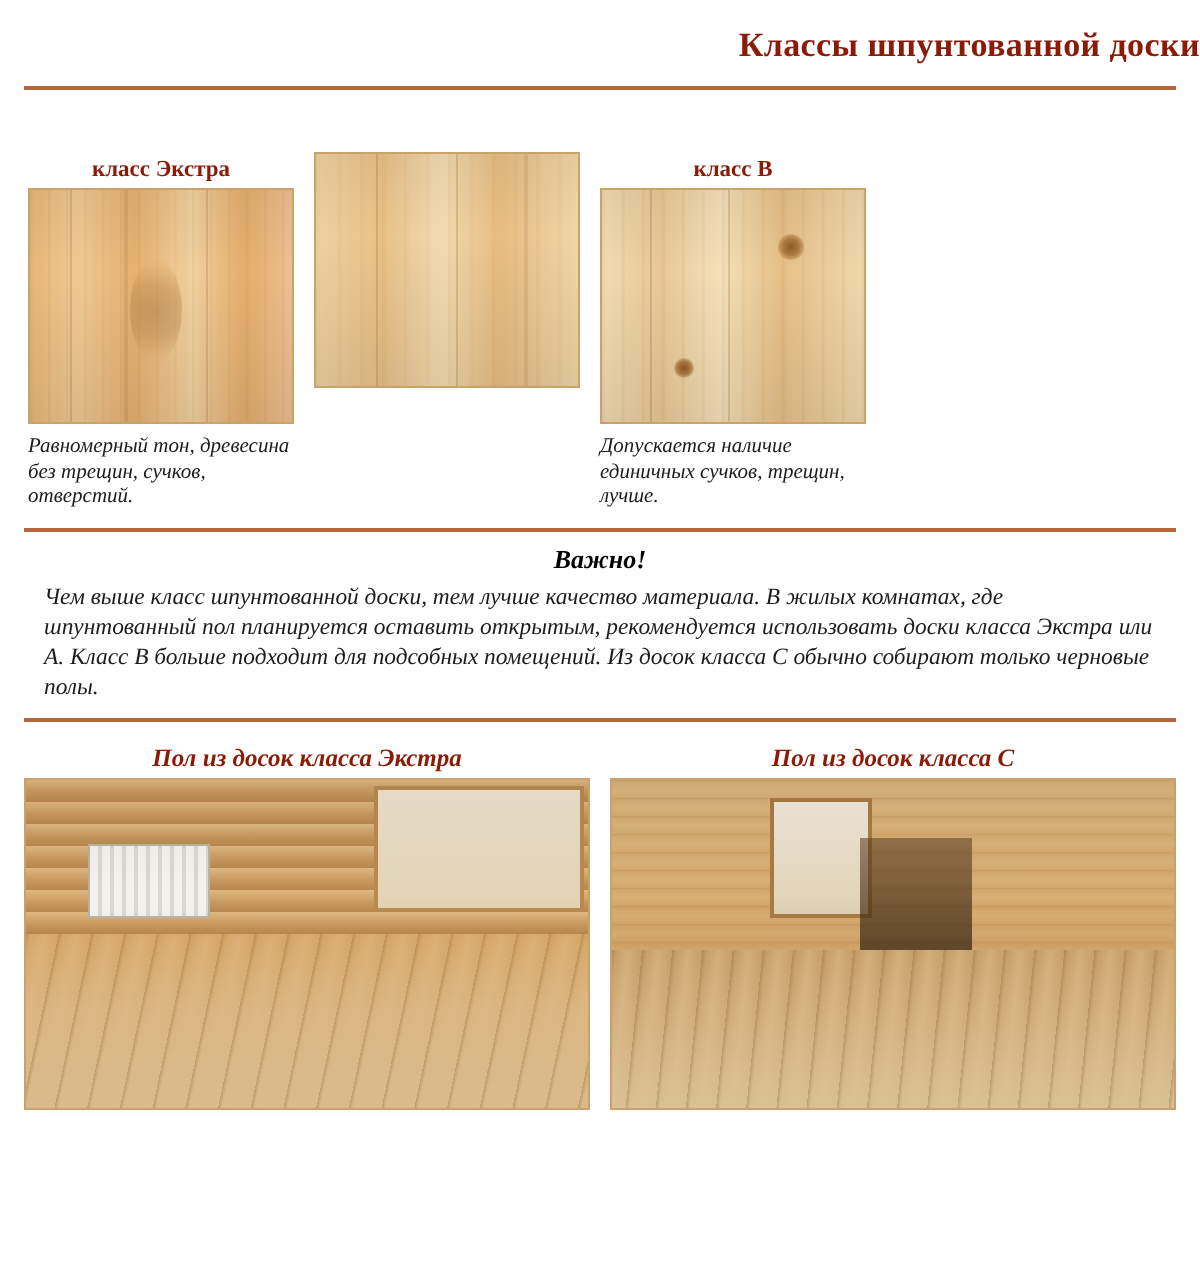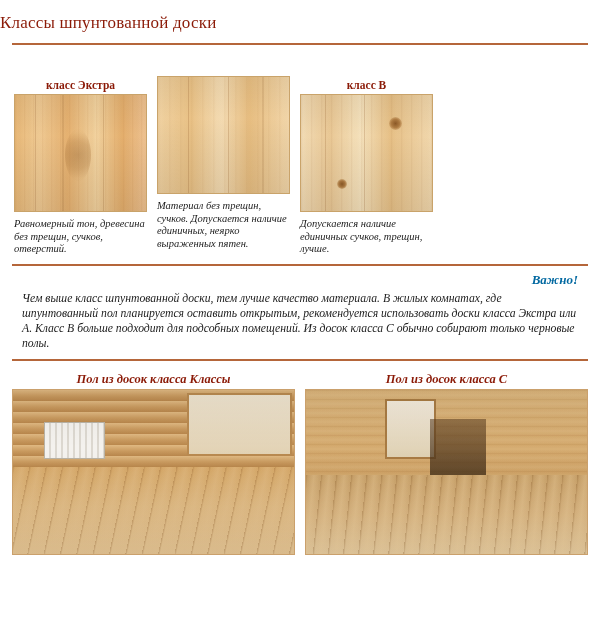--- a/index.html
+++ b/index.html
@@ -16,23 +16,23 @@
   }
   .page {
     position: relative;
     width: 600px;
     height: 634px;
     box-sizing: border-box;
   }
 
   
   .main-title {
-    text-align: left;
+    text-align: right;
     font-family: "Liberation Serif", serif;
-    font-weight: normal;
+    font-weight: bold;
     font-size: 17px;
     color: #8b1a07;
     padding-top: 13px;
     letter-spacing: 0.2px;
   }
   .rule {
     height: 2px;
     background: #b5663a;
     margin: 10px 12px 0 12px;
   }
@@ -127,25 +127,25 @@
   
   .important {
     margin: 8px 12px 0 12px;
     border: 2px solid #b5663a;
     border-left: 0;
     border-right: 0;
     padding: 6px 10px 8px 10px;
     box-sizing: border-box;
   }
   .important-title {
-    text-align: right;
+    text-align: center;
     font-weight: bold;
     font-style: italic;
     font-size: 13px;
-    color: #0369a1;
+    color: #000000;
     margin-bottom: 3px;
   }
   .important-text {
     font-style: italic;
     font-size: 11.7px;
     line-height: 15px;
     color: #1c1c1c;
     text-align: left;
   }
 
@@ -268,21 +268,20 @@
       <div class="grade-desc">Равномерный тон, древесина без трещин, сучков, отверстий.</div>
     </div>
 
     <div class="grade">
       <div class="swatch wood-a">
         <div class="grain-line" style="left:30px;top:0;width:1px;height:100%;"></div>
         <div class="grain-line" style="left:70px;top:0;width:1px;height:100%;"></div>
         <div class="grain-line" style="left:104px;top:0;width:2px;height:100%;background:rgba(150,100,50,0.16);"></div>
         <div class="shade"></div>
       </div>
-      <div class="grade-desc">Материал без трещин, сучков. Допускается наличие единичных, неярко выраженных пятен.</div>
     </div>
 
     <div class="grade">
       <div class="grade-title">класс В</div>
       <div class="swatch wood-b">
         <div class="grain-line" style="left:24px;top:0;width:1px;height:100%;"></div>
         <div class="grain-line" style="left:63px;top:0;width:1px;height:100%;"></div>
         <div class="knot" style="left:88px;top:22px;width:13px;height:13px;"></div>
         <div class="knot" style="left:36px;top:84px;width:10px;height:10px;"></div>
         <div class="shade"></div>
@@ -294,21 +293,21 @@
   </div>
 
   <div class="important">
     <div class="important-title">Важно!</div>
     <div class="important-text">Чем выше класс шпунтованной доски, тем лучше качество материала. В жилых комнатах, где шпунтованный пол планируется оставить открытым, рекомендуется использовать доски класса Экстра или А. Класс В больше подходит для подсобных помещений. Из досок класса С обычно собирают только черновые полы.</div>
   </div>
 
   <div class="photos">
 
     <div class="photo-col">
-      <div class="photo-title">Пол из досок класса Классы</div>
+      <div class="photo-title">Пол из досок класса Экстра</div>
       <div class="photo">
         <div class="p1-wall"></div>
         <div class="p1-log" style="top:0;"></div>
         <div class="p1-log" style="top:11px;"></div>
         <div class="p1-log" style="top:22px;"></div>
         <div class="p1-log" style="top:33px;"></div>
         <div class="p1-log" style="top:44px;"></div>
         <div class="p1-log" style="top:55px;"></div>
         <div class="p1-log" style="top:66px;"></div>
         <div class="p1-window"></div>

